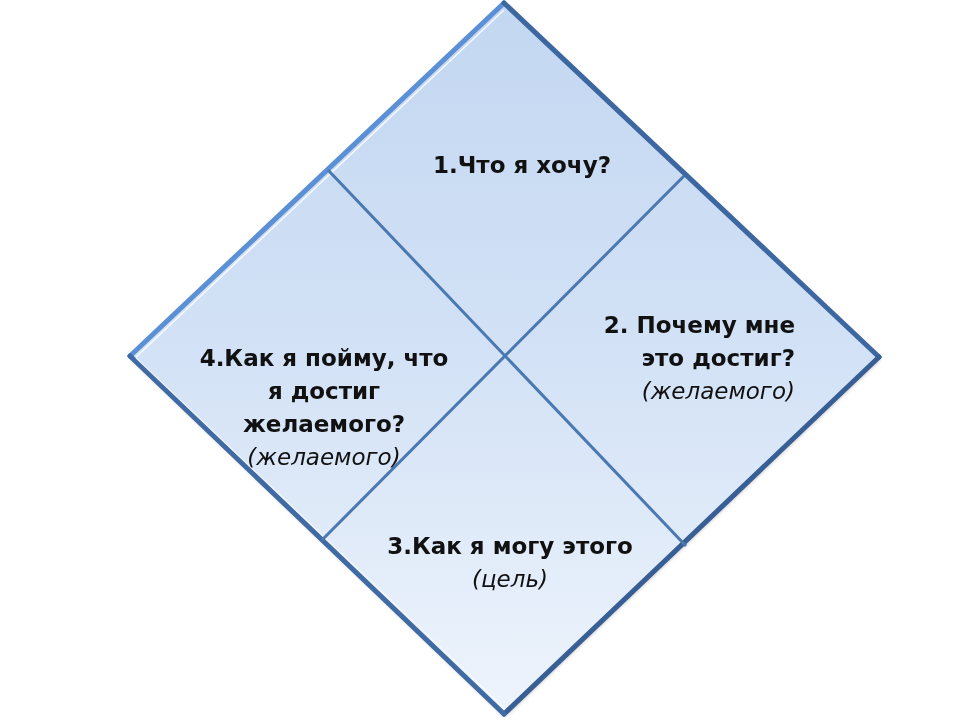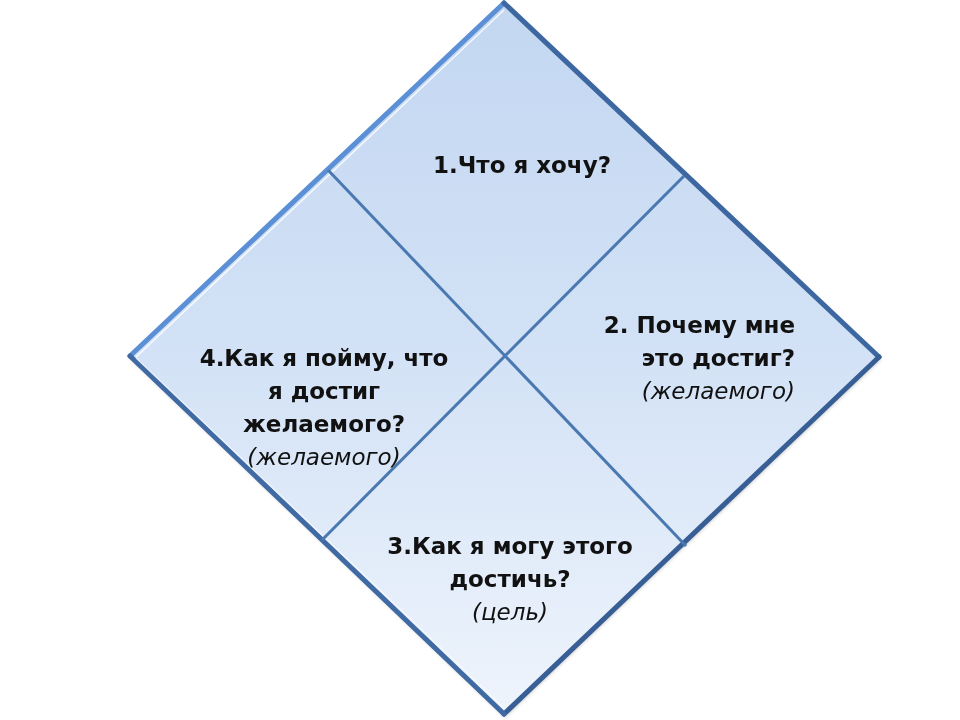--- a/index.html
+++ b/index.html
@@ -89,21 +89,20 @@
 </div>
 
 <div class="label" id="quad-2">
   <span class="q">2. Почему мне</span>
   <span class="q">это достиг?</span>
   <span class="sub">(желаемого)</span>
 </div>
 
 <div class="label" id="quad-3">
   <span class="q">3.Как я могу этого</span>
-  <span class="q">достичь?</span>
   <span class="sub">(цель)</span>
 </div>
 
 <div class="label" id="quad-4">
   <span class="q">4.Как я пойму, что</span>
   <span class="q">я достиг</span>
   <span class="q">желаемого?</span>
   <span class="sub">(желаемого)</span>
 </div>
 

